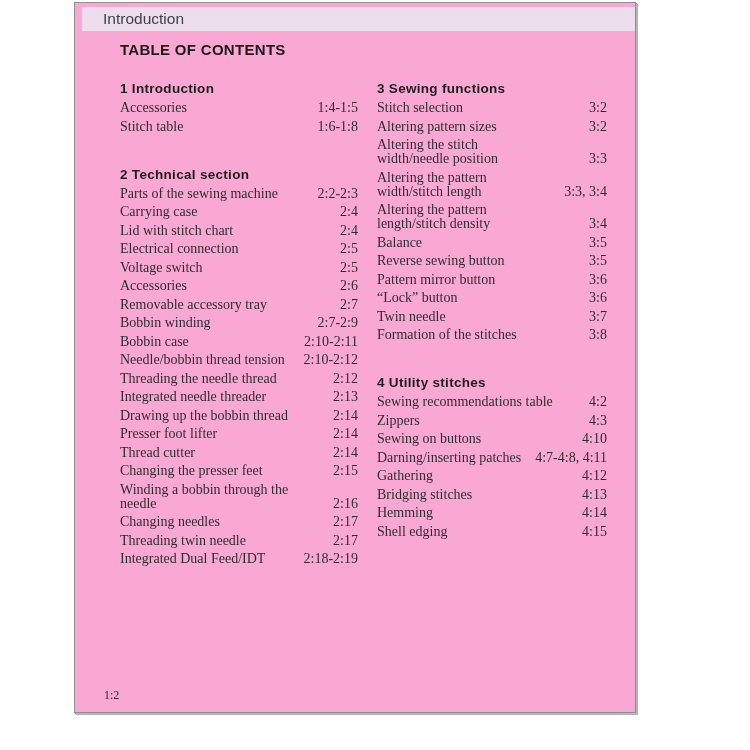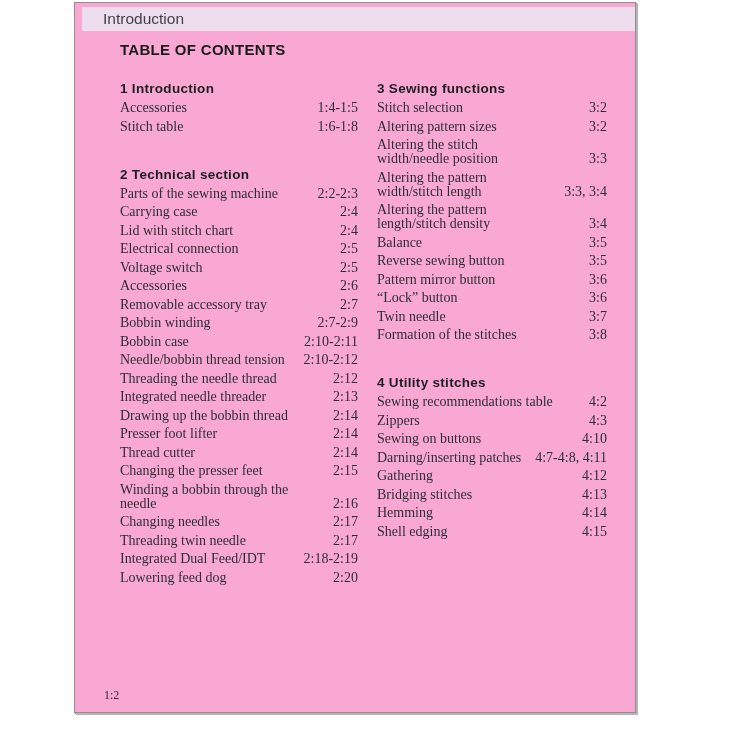--- a/index.html
+++ b/index.html
@@ -179,24 +179,20 @@
               <span class="toc-pages">2:17</span>
             </div>
             <div class="toc-row">
               <span class="toc-label">Threading twin needle</span>
               <span class="toc-pages">2:17</span>
             </div>
             <div class="toc-row">
               <span class="toc-label">Integrated Dual Feed/IDT</span>
               <span class="toc-pages">2:18-2:19</span>
             </div>
-            <div class="toc-row">
-              <span class="toc-label">Lowering feed dog</span>
-              <span class="toc-pages">2:20</span>
-            </div>
           </div>
         </div>
       <div class="col col-right" id="col-right">
           <div class="toc-section">
             <div class="sec-heading">3 Sewing functions</div>
             <div class="toc-row">
               <span class="toc-label">Stitch selection</span>
               <span class="toc-pages">3:2</span>
             </div>
             <div class="toc-row">

